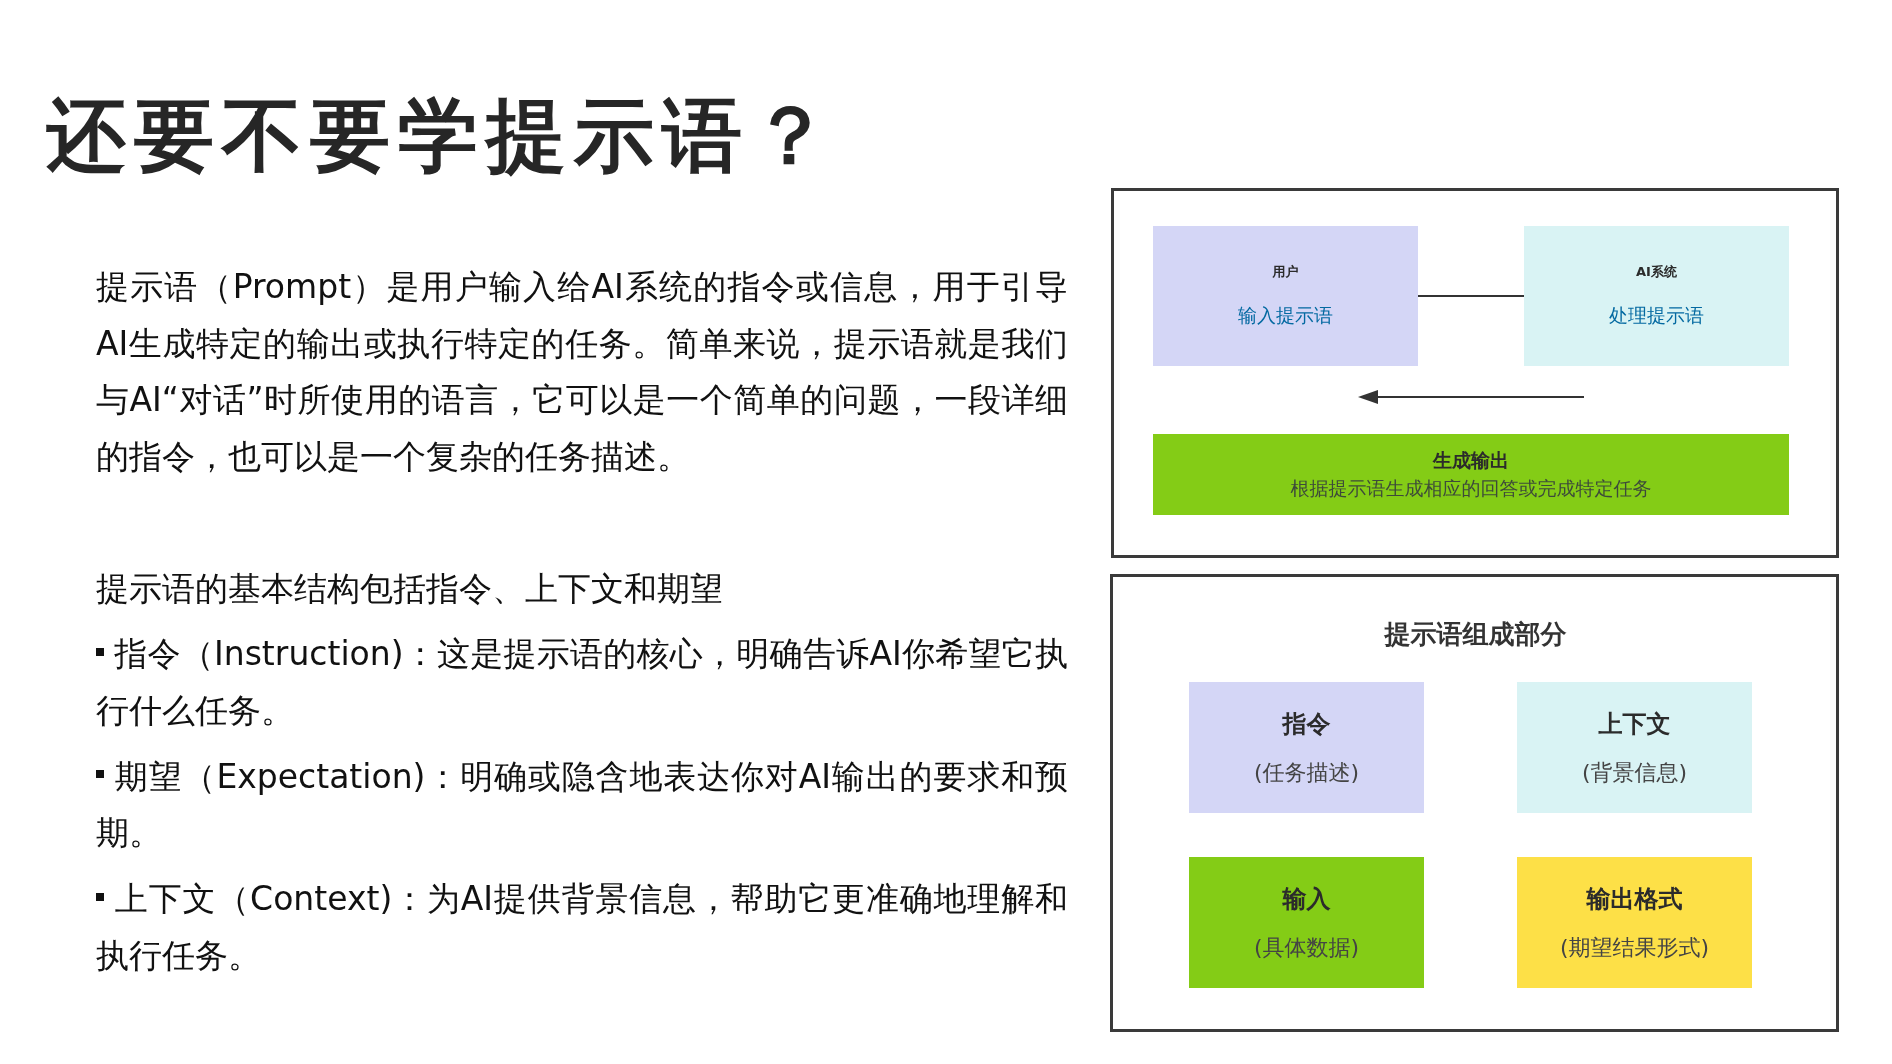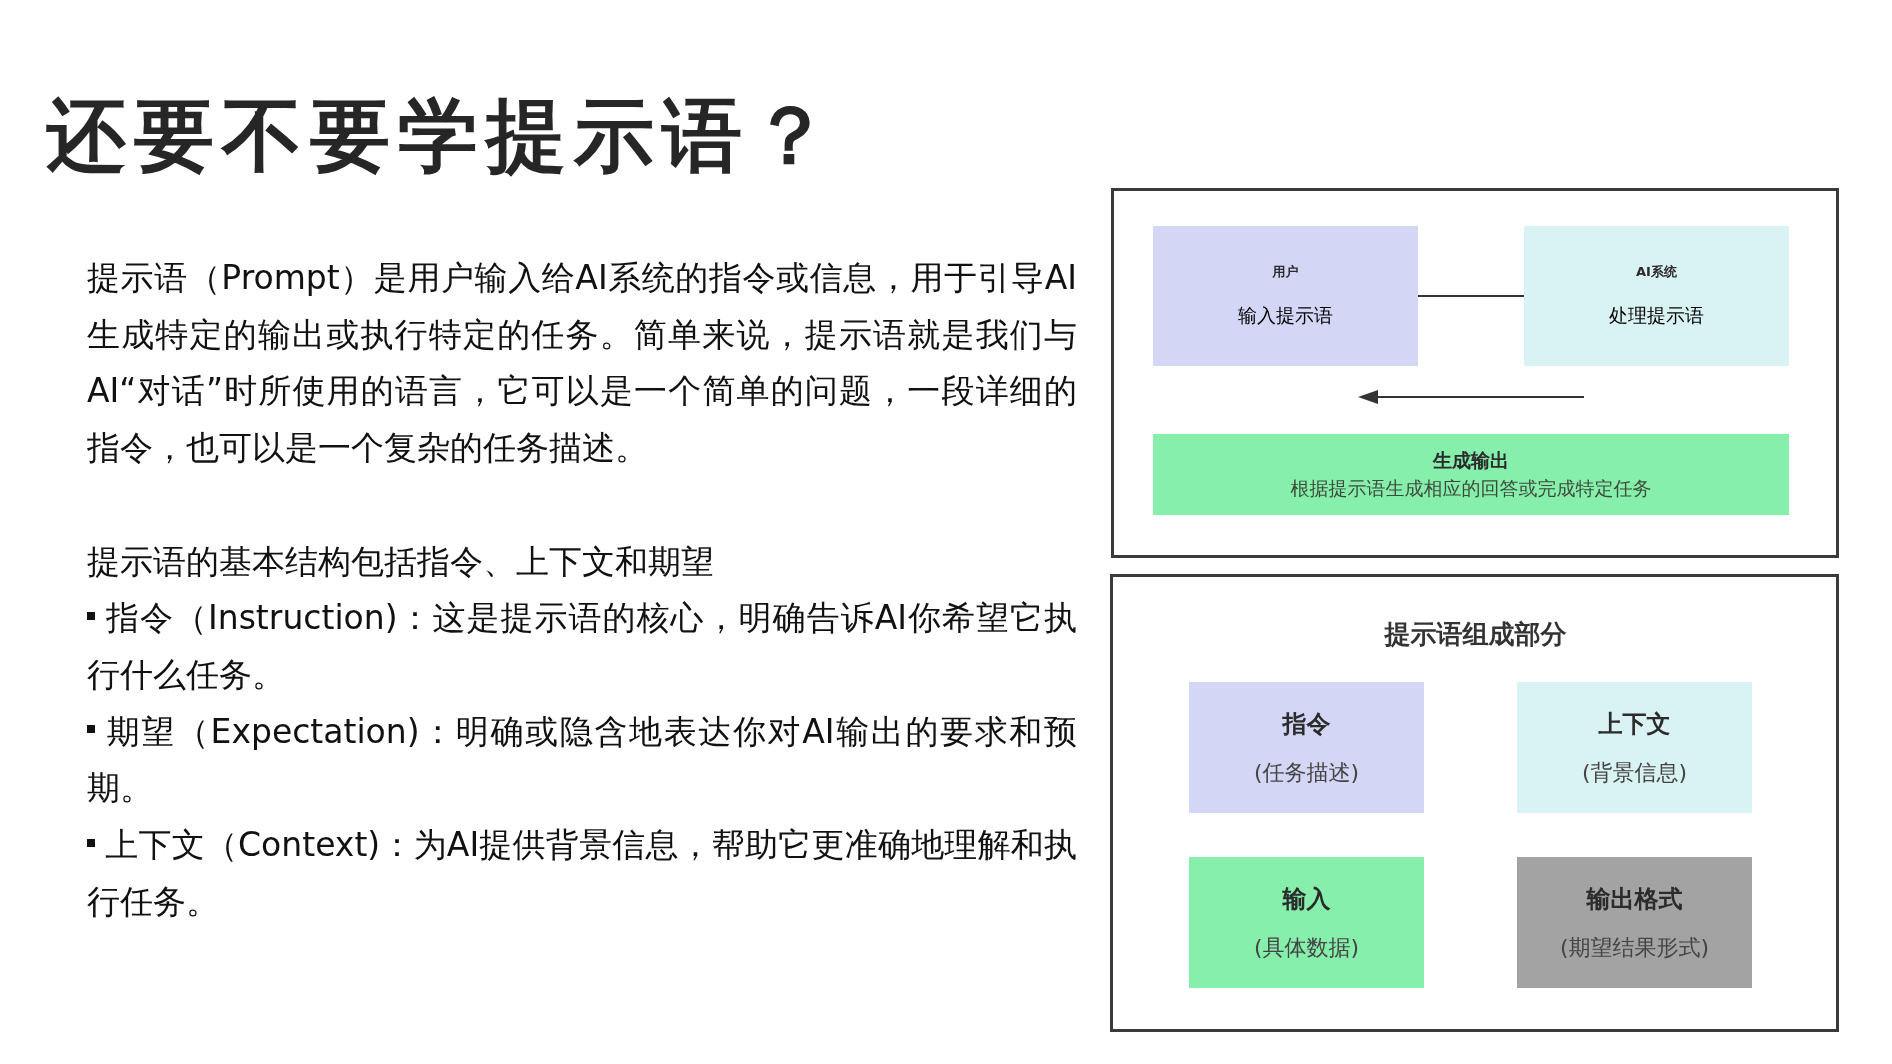--- a/index.html
+++ b/index.html
@@ -30,21 +30,21 @@
     position: absolute;
     left: 87px;
     top: 250px;
     width: 990px;
     font-size: 33px;
     line-height: 56.7px;
     color: #111111;
     text-align: justify;
   }
   .left-col p {
-    margin: 0;
+    margin: 9px;
   }
   .left-col .gap {
     height: 56.7px;
   }
   .bullet-line .sq {
     display: inline-block;
     width: 8px;
     height: 8px;
     background: #111;
     vertical-align: middle;
@@ -78,26 +78,26 @@
     align-items: center;
     justify-content: center;
     box-sizing: border-box;
     color: #333;
   }
   .node .label {
     font-weight: bold;
     color: #2b2b2b;
   }
   .node .sub {
-    color: #000000;
+    color: #0369a1;
   }
   .c-lav { background: #d4d6f6; }
   .c-cyan { background: #d9f3f4; }
-  .c-green { background: #86efac; }
-  .c-pink { background: #a3a3a3; text-align: center; }
+  .c-green { background: #84cc16; }
+  .c-pink { background: #fde047; text-align: center; }
 
   
   .n-user { left: 39px; top: 35px; width: 265px; height: 140px; }
   .n-ai { left: 410px; top: 35px; width: 265px; height: 140px; }
   .n-user .label, .n-ai .label { font-size: 13px; margin-bottom: 22px; }
   .n-user .sub, .n-ai .sub { font-size: 19px; }
   .connector {
     position: absolute;
     left: 304px;
     top: 104px;

